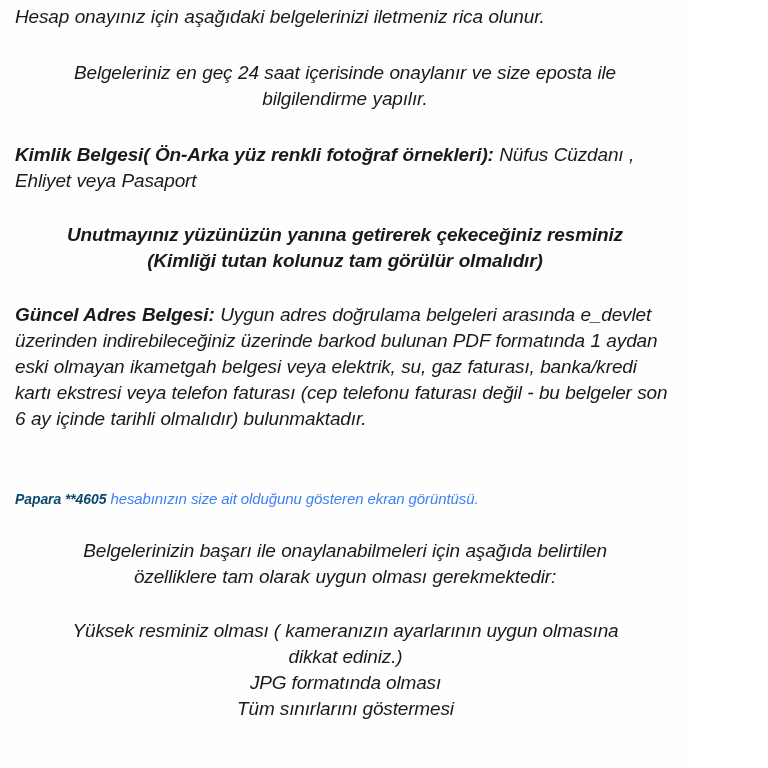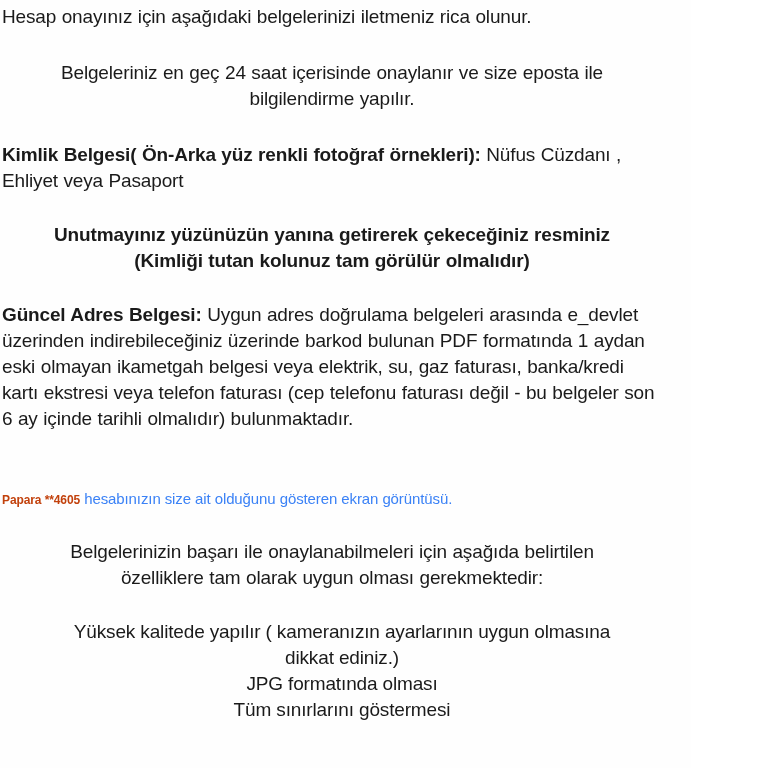--- a/index.html
+++ b/index.html
@@ -11,23 +11,24 @@
     height: 768px;
     background: #ffffff;
     font-family: "Liberation Sans", sans-serif;
     overflow: hidden;
   }
   #doc {
     width: 691px;
     height: 768px;
     background: #fefefe;
     box-sizing: border-box;
-    padding: 0 2px;
+    padding: 0 15px;
     position: relative;
     overflow: hidden;
+    font-style: italic;
   }
   .para {
     font-size: 19px;
     line-height: 26px;
     color: #1a1a1a;
     letter-spacing: -0.15px;
     word-spacing: 0.4px;
     max-width: 660px;
     margin: 0;
     -webkit-font-smoothing: antialiased;
@@ -44,22 +45,22 @@
   .para-small {
     font-size: 15px;
     line-height: 22px;
     color: #2a2a2a;
     letter-spacing: -0.1px;
     margin: 0;
     max-width: 700px;
   }
   .para-small .lead {
     font-weight: bold;
-    color: #c2410c;
-    font-size: 12px;
+    color: #0c4a6e;
+    font-size: 14px;
   }
   .para-small .tail {
     color: #3b82f6;
     font-weight: normal;
   }
   .list-block {
     font-size: 19px;
     line-height: 26px;
     color: #1a1a1a;
     letter-spacing: -0.15px;
@@ -111,20 +112,20 @@
   <div class="gap-md"></div>
 
   <p class="para">
     <span class="list-line">Belgelerinizin başarı ile onaylanabilmeleri için aşağıda belirtilen</span>
     <span class="list-line">özelliklere tam olarak uygun olması gerekmektedir:</span>
   </p>
 
   <div class="gap-md"></div>
 
   <div class="list-block">
-    <span class="list-line">Yüksek kalitede yapılır ( kameranızın ayarlarının uygun olmasına</span>
+    <span class="list-line">Yüksek resminiz olması ( kameranızın ayarlarının uygun olmasına</span>
     <span class="list-line">dikkat ediniz.)</span>
     <span class="list-line">JPG formatında olması</span>
     <span class="list-line">Tüm sınırlarını göstermesi</span>
 
   </div>
 
 </div>
 
 </body></html>

